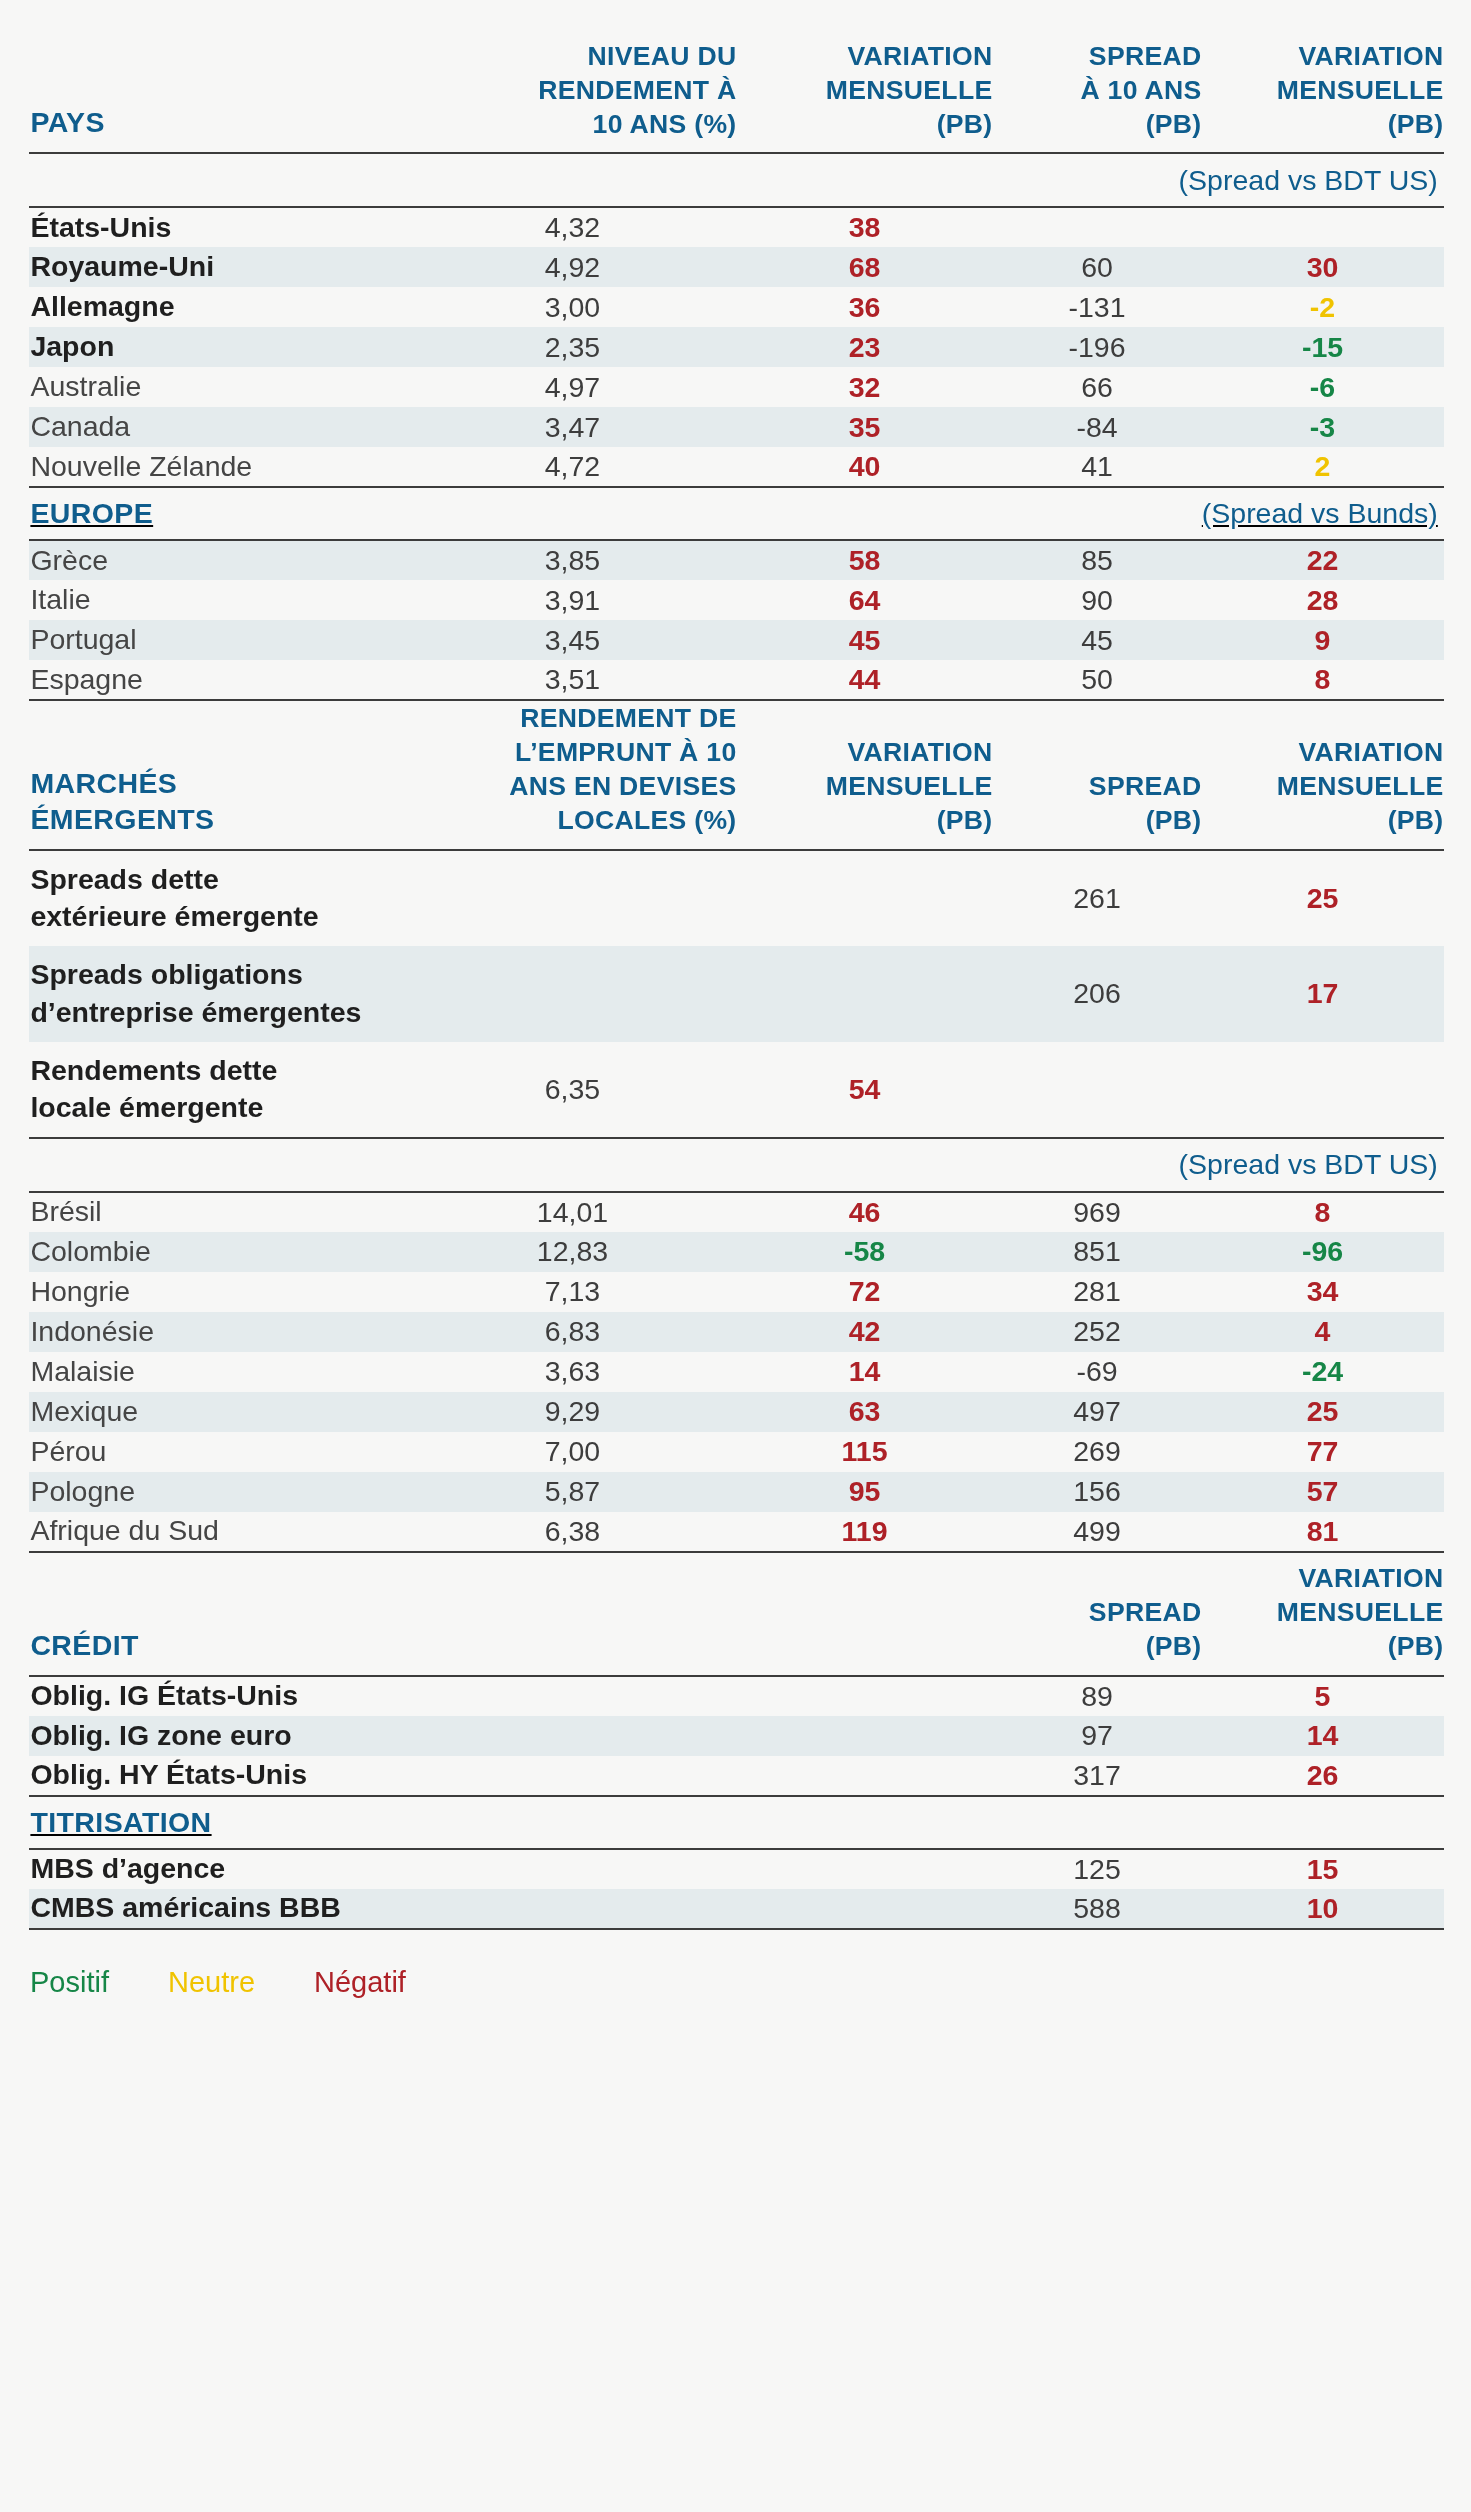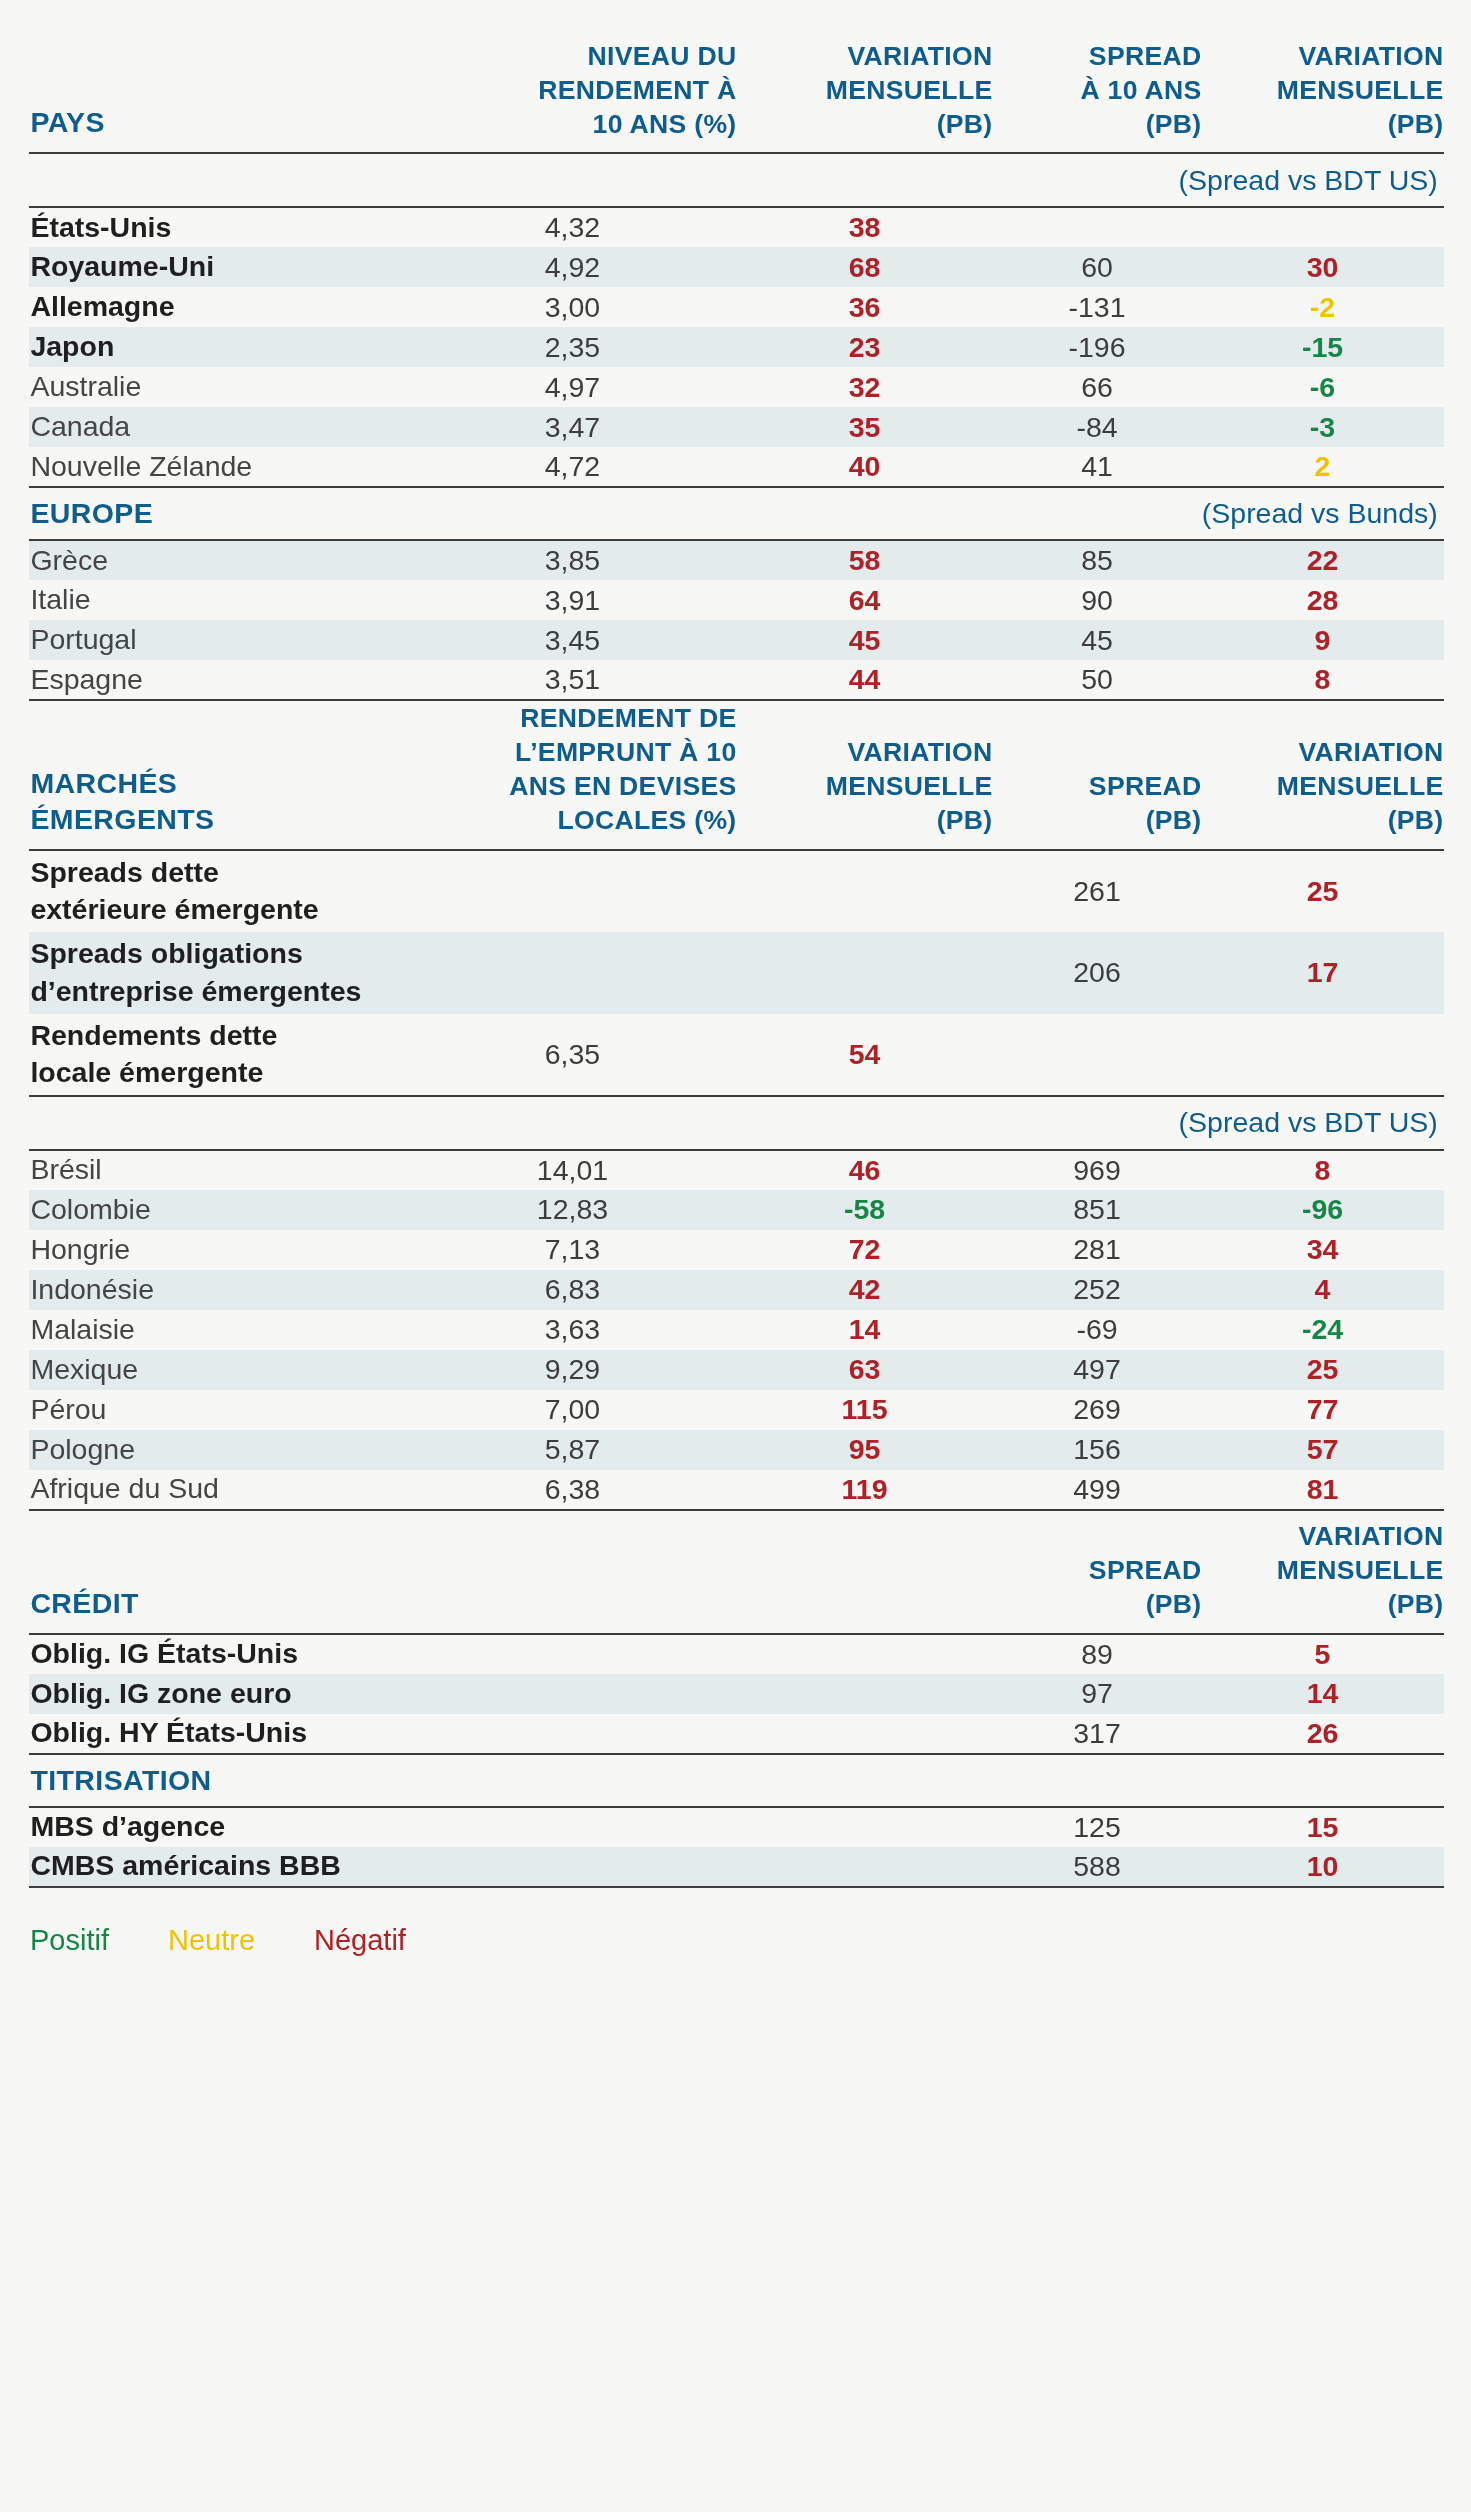--- a/index.html
+++ b/index.html
@@ -35,26 +35,26 @@
   
   tr.note{height:54px;}
   tr.note td{
     border-top:2.8px solid var(--rule-dark);border-bottom:2.8px solid var(--rule-dark);
     text-align:right;vertical-align:middle;color:var(--header-blue);
     font-size:28.5px;font-weight:400;padding-right:5.7px;
   }
   
   tr.band{height:53px;}
   tr.band td{border-top:2.8px solid var(--rule-dark);border-bottom:2.8px solid var(--rule-dark);vertical-align:middle;}
-  .bandflex{display:flex;justify-content:space-between;}
+  .bandflex{display:flex;justify-content:space-between;text-decoration:underline;}
   .btitle{color:var(--header-blue);font-weight:700;font-size:28.5px;letter-spacing:0.4px;padding-left:1.9px;}
   .bnote{color:var(--header-blue);font-weight:400;font-size:28.5px;padding-right:5.7px;}
   
   tr.data{height:40px;}
-  tr.data.tall{height:82px;}
+  tr.data.tall{height:96px;}
   tr.data.shaded td{background:var(--row-shade);}
   td.lbl{
     text-align:left;vertical-align:middle;font-size:28.5px;font-weight:400;
     color:#454545;line-height:1.3;white-space:pre-line;padding-left:1.9px;
   }
   td.lbl.bold{font-weight:700;color:var(--label-dark);}
   td.val{text-align:center;vertical-align:middle;font-size:28.5px;font-weight:400;color:var(--value-gray);}
   td.val.neg{color:var(--negative-red);font-weight:700;}
   td.val.pos{color:var(--positive-green);font-weight:700;}
   td.val.neu{color:var(--neutral-yellow);font-weight:700;}

